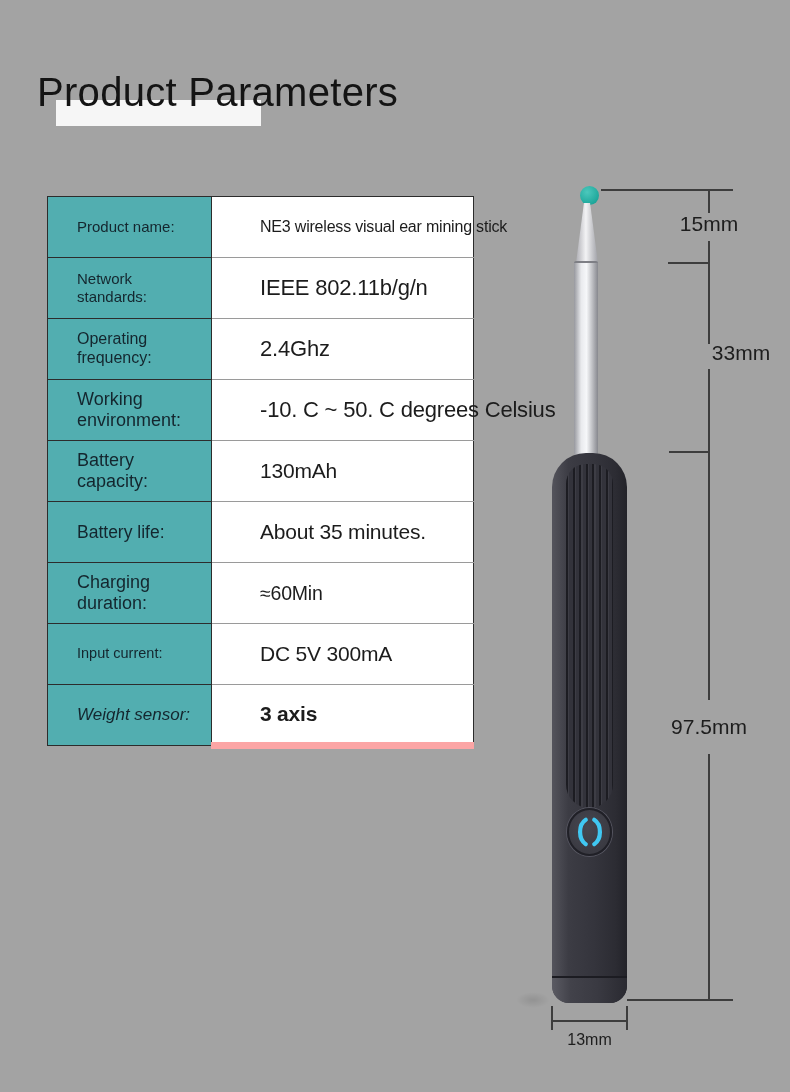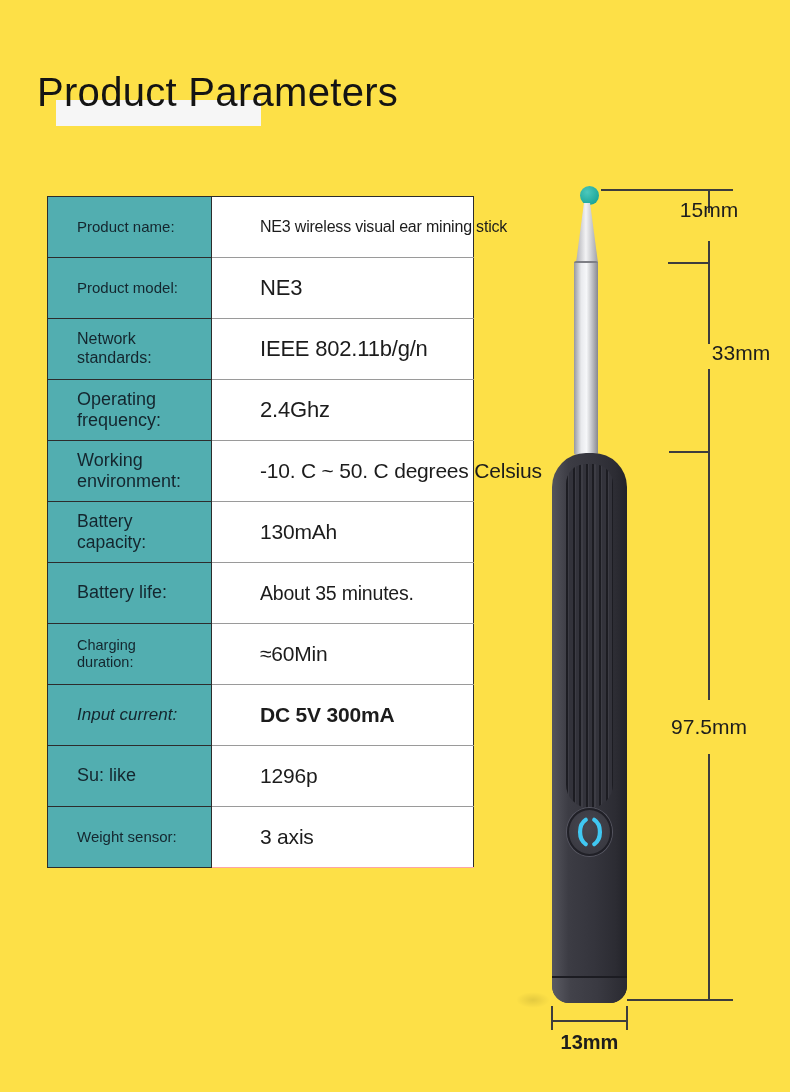--- a/index.html
+++ b/index.html
@@ -1,19 +1,19 @@
 <!DOCTYPE html>
 <html><head>
 <meta charset="utf-8">
 <style>
   * { margin:0; padding:0; box-sizing:border-box; }
   html,body { background:#ffffff; }
   .page {
     position:relative; width:790px; height:1092px; margin:0 auto;
-    background:#fde047; overflow:hidden;
+    background:#a3a3a3; overflow:hidden;
     font-family:"Liberation Sans", sans-serif; color:#1c1c1c;
   }
 
   
   .title-smudge {
     position:absolute; left:56px; top:100px; width:205px; height:26px;
     background:#f6f6f6; z-index:0;
   }
   .page-title {
     position:absolute; left:37px; top:70px; z-index:1;
@@ -32,21 +32,21 @@
     width:164px; background:#52aeb0; color:#14262e;
     border:1px solid #2c2c2c; padding-left:29px; padding-right:16px;
     font-size:16px; line-height:1.18; font-weight:400;
   }
   .spec-table .val {
     width:262px; background:#ffffff; color:#1c1c1c;
     border-bottom:1px solid #9a9a9a; border-right:1px solid #2c2c2c;
     padding-left:48px; font-size:21px; white-space:nowrap; overflow:visible;
     letter-spacing:-.2px;
   }
-  .spec-table tr:last-child .val { border-bottom:1px solid #fca5a5; }
+  .spec-table tr:last-child .val { border-bottom:7px solid #fca5a5; }
   
   .spec-table tr:nth-child(1)  .lbl { font-size:15px; }
   .spec-table tr:nth-child(2)  .lbl { font-size:15px; }
   .spec-table tr:nth-child(3)  .lbl { font-size:16px; }
   .spec-table tr:nth-child(4)  .lbl { font-size:18px; }
   .spec-table tr:nth-child(5)  .lbl { font-size:18px; }
   .spec-table tr:nth-child(6)  .lbl { font-size:17.5px; }
   .spec-table tr:nth-child(7)  .lbl { font-size:18px; }
   .spec-table tr:nth-child(8)  .lbl { font-size:14.5px; }
   .spec-table tr:nth-child(9)  .lbl { font-size:17px;font-style:italic; }
@@ -110,53 +110,49 @@
   }
 
   
   .dim { position:absolute; background:#3d3d3d; z-index:1; }
   .dim-label {
     position:absolute; z-index:1; color:#1d1d1d; font-size:21px;
     text-align:center; white-space:nowrap;
   }
   #dim-top-line    { left:601px; top:189px; width:132px; height:2px; }
   #dim-v1          { left:708px; top:189px; width:2px;  height:24px; }
-  #lbl-15mm        { left:673px; top:198px; width:72px; }
+  #lbl-15mm        { left:673px; top:212px; width:72px; }
   #dim-v2          { left:708px; top:241px; width:2px;  height:103px; }
   #dim-tick1       { left:668px; top:262px; width:40px; height:2px; }
   #lbl-33mm        { left:673px; top:341px; width:72px;margin-left:32px; }
   #dim-v3          { left:708px; top:369px; width:2px;  height:331px; }
   #dim-tick2       { left:669px; top:451px; width:39px; height:2px; }
   #lbl-975mm       { left:663px; top:715px; width:92px;text-align:center; }
   #dim-v4          { left:708px; top:754px; width:2px;  height:247px; }
   #dim-bottom-line { left:627px; top:999px; width:106px; height:2px; }
   #dim-wtick-l     { left:551px; top:1006px; width:2px; height:24px; }
   #dim-wtick-r     { left:626px; top:1006px; width:2px; height:24px; }
   #dim-wline       { left:551px; top:1020px; width:77px; height:2px; }
-  #lbl-13mm        { left:551px; top:1031px; width:77px; font-size:20px;font-weight:bold; }
+  #lbl-13mm        { left:551px; top:1031px; width:77px; font-size:16px; }
 </style>
 </head>
 <body>
 
 <div class="page">
 
   <div class="title-smudge"></div>
   <h1 class="page-title">Product Parameters</h1>
 
   <table class="spec-table">
     <tbody>
       <tr>
         <td class="lbl">Product name:</td>
         <td class="val">NE3 wireless visual ear mining stick</td>
       </tr>
       <tr>
-        <td class="lbl">Product model:</td>
-        <td class="val">NE3</td>
-      </tr>
-      <tr>
         <td class="lbl">Network standards:</td>
         <td class="val">IEEE 802.11b/g/n</td>
       </tr>
       <tr>
         <td class="lbl">Operating frequency:</td>
         <td class="val">2.4Ghz</td>
       </tr>
       <tr>
         <td class="lbl">Working environment:</td>
         <td class="val">-10. C ~ 50. C degrees Celsius</td>
@@ -169,24 +165,20 @@
         <td class="lbl">Battery life:</td>
         <td class="val">About 35 minutes.</td>
       </tr>
       <tr>
         <td class="lbl">Charging duration:</td>
         <td class="val">≈60Min</td>
       </tr>
       <tr>
         <td class="lbl">Input current:</td>
         <td class="val">DC 5V 300mA</td>
-      </tr>
-      <tr>
-        <td class="lbl">Su: like</td>
-        <td class="val">1296p</td>
       </tr>
       <tr>
         <td class="lbl">Weight sensor:</td>
         <td class="val">3 axis</td>
       </tr>
     </tbody>
   </table>
 
   <div class="device">
     <div class="probe-ball"></div>

